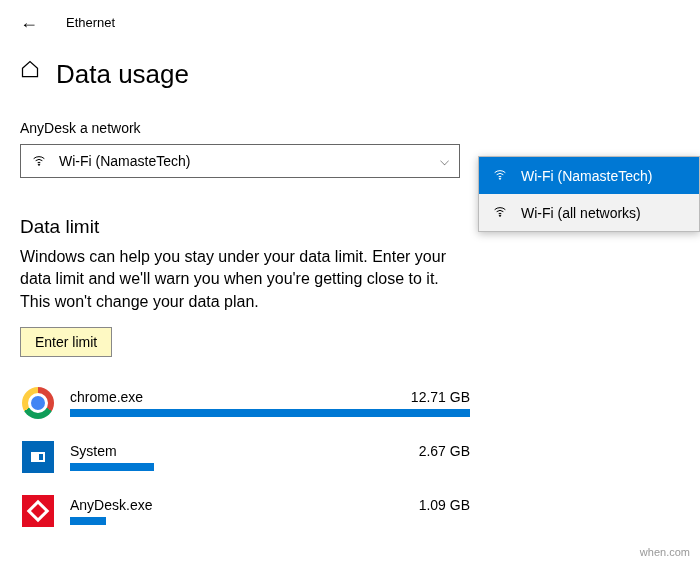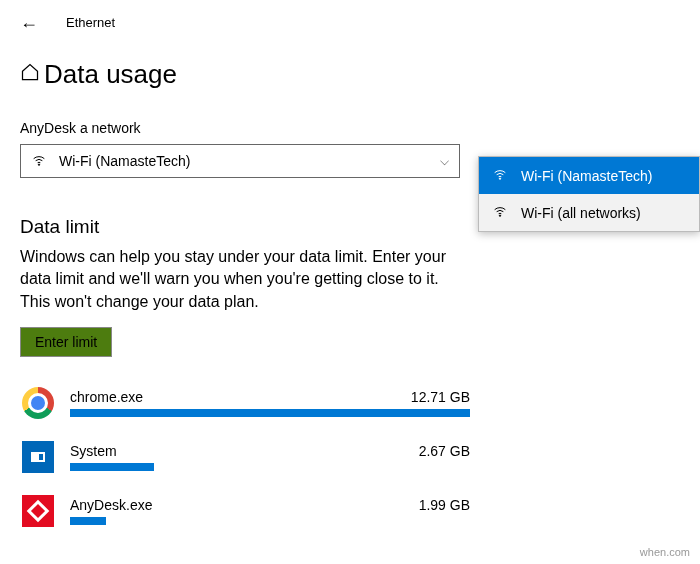--- a/index.html
+++ b/index.html
@@ -20,22 +20,21 @@
     gap: 28px;
   }
   .back-arrow {
     font-size: 18px;
     cursor: pointer;
     color: #000;
   }
   .settings-label { font-size: 13px; }
   .title-row {
     display: flex;
-    align-items: center;
-    gap: 4px;
+    gap: 16px;
     padding: 18px 20px 10px 20px;
   }
   .home-icon { font-size: 18px; }
   .page-title {
     font-size: 26px;
     font-weight: 400;
   }
   .content {
     padding: 20px 20px 0 20px;
     width: 470px;
@@ -68,21 +67,21 @@
     margin-bottom: 8px;
   }
   .section-desc {
     font-size: 16px;
     line-height: 1.4;
     color: #000;
     margin-bottom: 14px;
   }
   .enter-limit-btn {
     border: 1px solid #888;
-    background: #4d7c0f;
+    background: #fef9c3;
     padding: 6px 14px;
     font-size: 14px;
     cursor: pointer;
   }
   .apps { margin-top: 28px; }
   .app-row {
     display: flex;
     align-items: center;
     margin-bottom: 18px;
   }
@@ -247,21 +246,21 @@
       </div>
       <div class="app-row">
         <div class="app-icon">
           <div class="anydesk-icon">
             <div class="anydesk-inner"></div>
           </div>
         </div>
         <div class="app-info">
           <div class="app-header">
             <span>AnyDesk.exe</span>
-            <span>1.99 GB</span>
+            <span>1.09 GB</span>
           </div>
           <div class="bar-track">
             <div class="bar-fill" style="width: 9%;"></div>
           </div>
         </div>
       </div>
     </div>
 </div>
 
 <div class="dropdown-popup" id="dd-popup">

